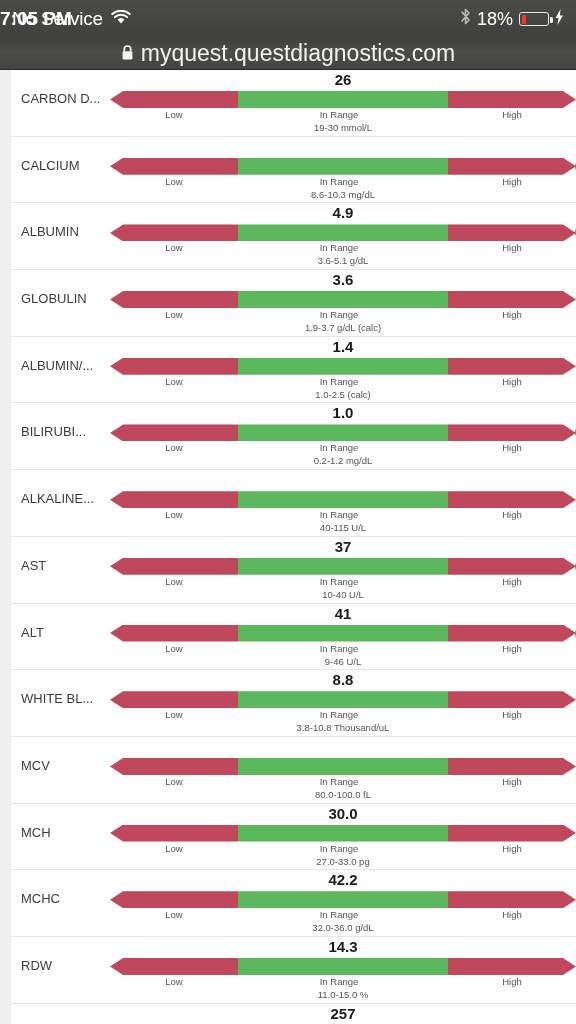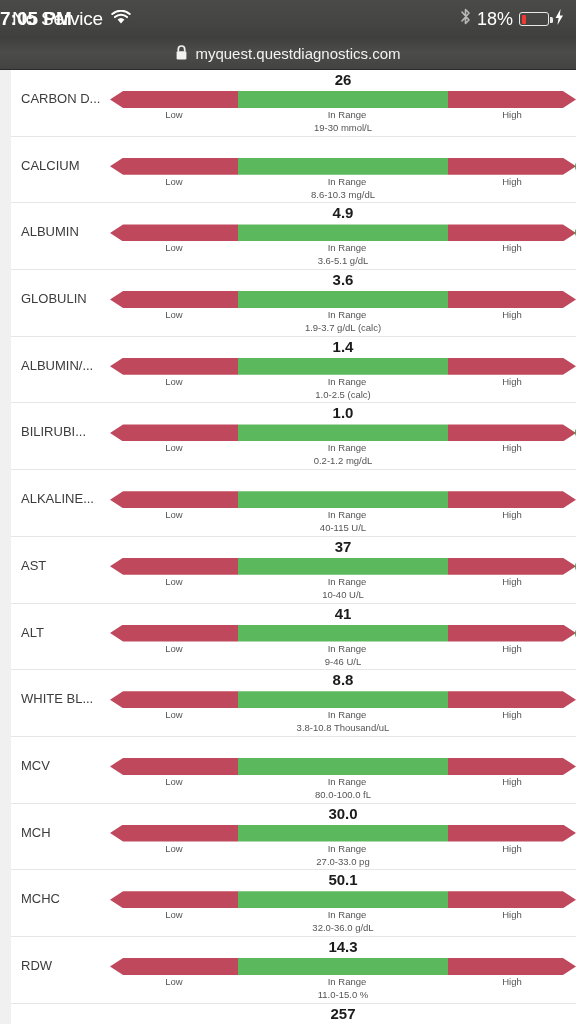--- a/index.html
+++ b/index.html
@@ -42,21 +42,21 @@
     content:""; position:absolute; right:-4.5px; top:4px;
     width:2.5px; height:6px; background:#e8e8e8; border-radius:0 1.5px 1.5px 0;
   }
   .battery-fill{ height:100%; background:#f03a30; border-radius:1px; }
 
   
   .url-bar{
     height:32px;
     background:linear-gradient(180deg,#3f3f3d 0%,#4c4c4a 45%,#434341 100%);
     display:flex; align-items:center; justify-content:center; gap:7px;
-    color:#f2f2f2; font-size:15px;
+    color:#f2f2f2; font-size:23px;
     border-bottom:1px solid #2b2b29;
   }
   .lock-icon{ display:block; }
 
   
   .results{
     position:relative;
     height:calc(1024px - 70px);
     background:#f0f0f0;
     overflow:hidden;
@@ -109,21 +109,21 @@
   .seg-mid{ background:#5cb85c; width:45.1%; }
   .seg-high{ background:#c0485c; flex:1; }
 
   
   .captions{
     position:absolute; left:99px; top:39px; width:466px;
     font-size:9.5px; color:#555555;
   }
   .cap{ position:absolute; text-align:center; }
   .cap-low{ left:0; width:128px; }
-  .cap-mid{ left:132px; width:210px; }
+  .cap-mid{ left:124px; width:210px; }
   .cap-high{ left:338px; width:128px; }
   .cap-range{
     position:absolute; left:128px; width:210px; top:13px;
     text-align:center; font-size:9.5px; color:#555555;
   }
 
   
   .status-dot{
     position:absolute;
     left:564px; top:22px;
@@ -384,21 +384,21 @@
         </div>
         <div class="captions">
           <div class="cap cap-low">Low</div>
           <div class="cap cap-mid">In Range</div>
           <div class="cap cap-high">High</div>
           <div class="cap-range">27.0-33.0 pg</div>
         </div>
       </div>
       <div class="row">
         <div class="row-label">MCHC</div>
-        <div class="row-value">50.1</div>
+        <div class="row-value">42.2</div>
         <div class="bar-wrap">
           <div class="bar">
             <div class="seg-low"></div>
             <div class="seg-mid"></div>
             <div class="seg-high"></div>
           </div>
         </div>
         <div class="captions">
           <div class="cap cap-low">Low</div>
           <div class="cap cap-mid">In Range</div>

